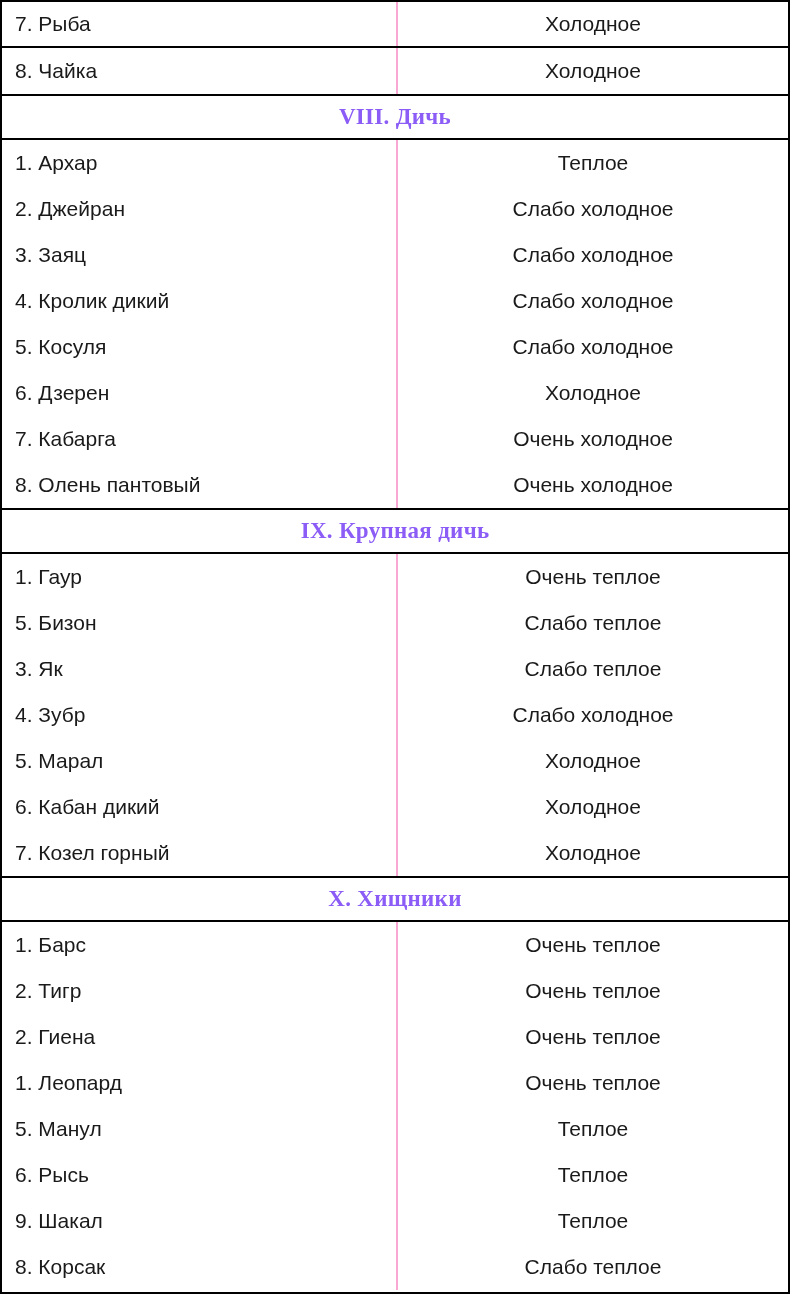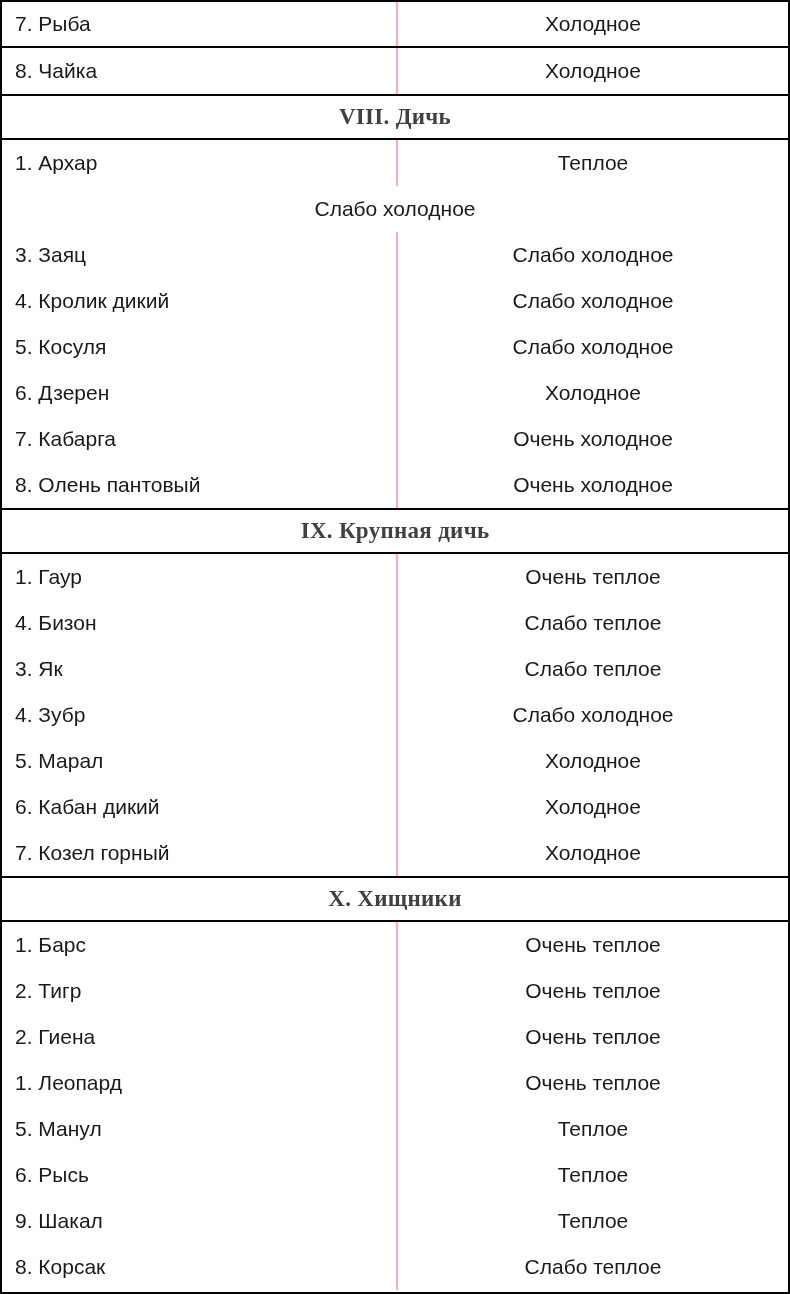--- a/index.html
+++ b/index.html
@@ -32,21 +32,21 @@
       height: 46px;
       display: flex;
       align-items: center;
       justify-content: center;
       font-family: "Liberation Serif", serif;
       font-weight: bold;
       font-size: 23px;
       letter-spacing: 0.3px;
       border-top: 2px solid #000000;
       border-bottom: 2px solid #000000;
-      color: #404040;
+      color: #8b5cf6;
     }
     .row {
       box-sizing: border-box;
       height: 46px;
       display: flex;
     }
     .row.lined {
       border-bottom: 2px solid #000000;
     }
     .cell {
@@ -81,20 +81,21 @@
         <div class="cell value">Холодное</div>
       </div>
     </div>
     <div class="section">
       <div class="section-header">VIII. Дичь</div>
       <div class="row">
         <div class="cell name">1. Архар</div>
         <div class="cell value">Теплое</div>
       </div>
       <div class="row">
+        <div class="cell name">2. Джейран</div>
         <div class="cell value">Слабо холодное</div>
       </div>
       <div class="row">
         <div class="cell name">3. Заяц</div>
         <div class="cell value">Слабо холодное</div>
       </div>
       <div class="row">
         <div class="cell name">4. Кролик дикий</div>
         <div class="cell value">Слабо холодное</div>
       </div>
@@ -115,21 +116,21 @@
         <div class="cell value">Очень холодное</div>
       </div>
     </div>
     <div class="section">
       <div class="section-header">IX. Крупная дичь</div>
       <div class="row">
         <div class="cell name">1. Гаур</div>
         <div class="cell value">Очень теплое</div>
       </div>
       <div class="row">
-        <div class="cell name">4. Бизон</div>
+        <div class="cell name">5. Бизон</div>
         <div class="cell value">Слабо теплое</div>
       </div>
       <div class="row">
         <div class="cell name">3. Як</div>
         <div class="cell value">Слабо теплое</div>
       </div>
       <div class="row">
         <div class="cell name">4. Зубр</div>
         <div class="cell value">Слабо холодное</div>
       </div>

